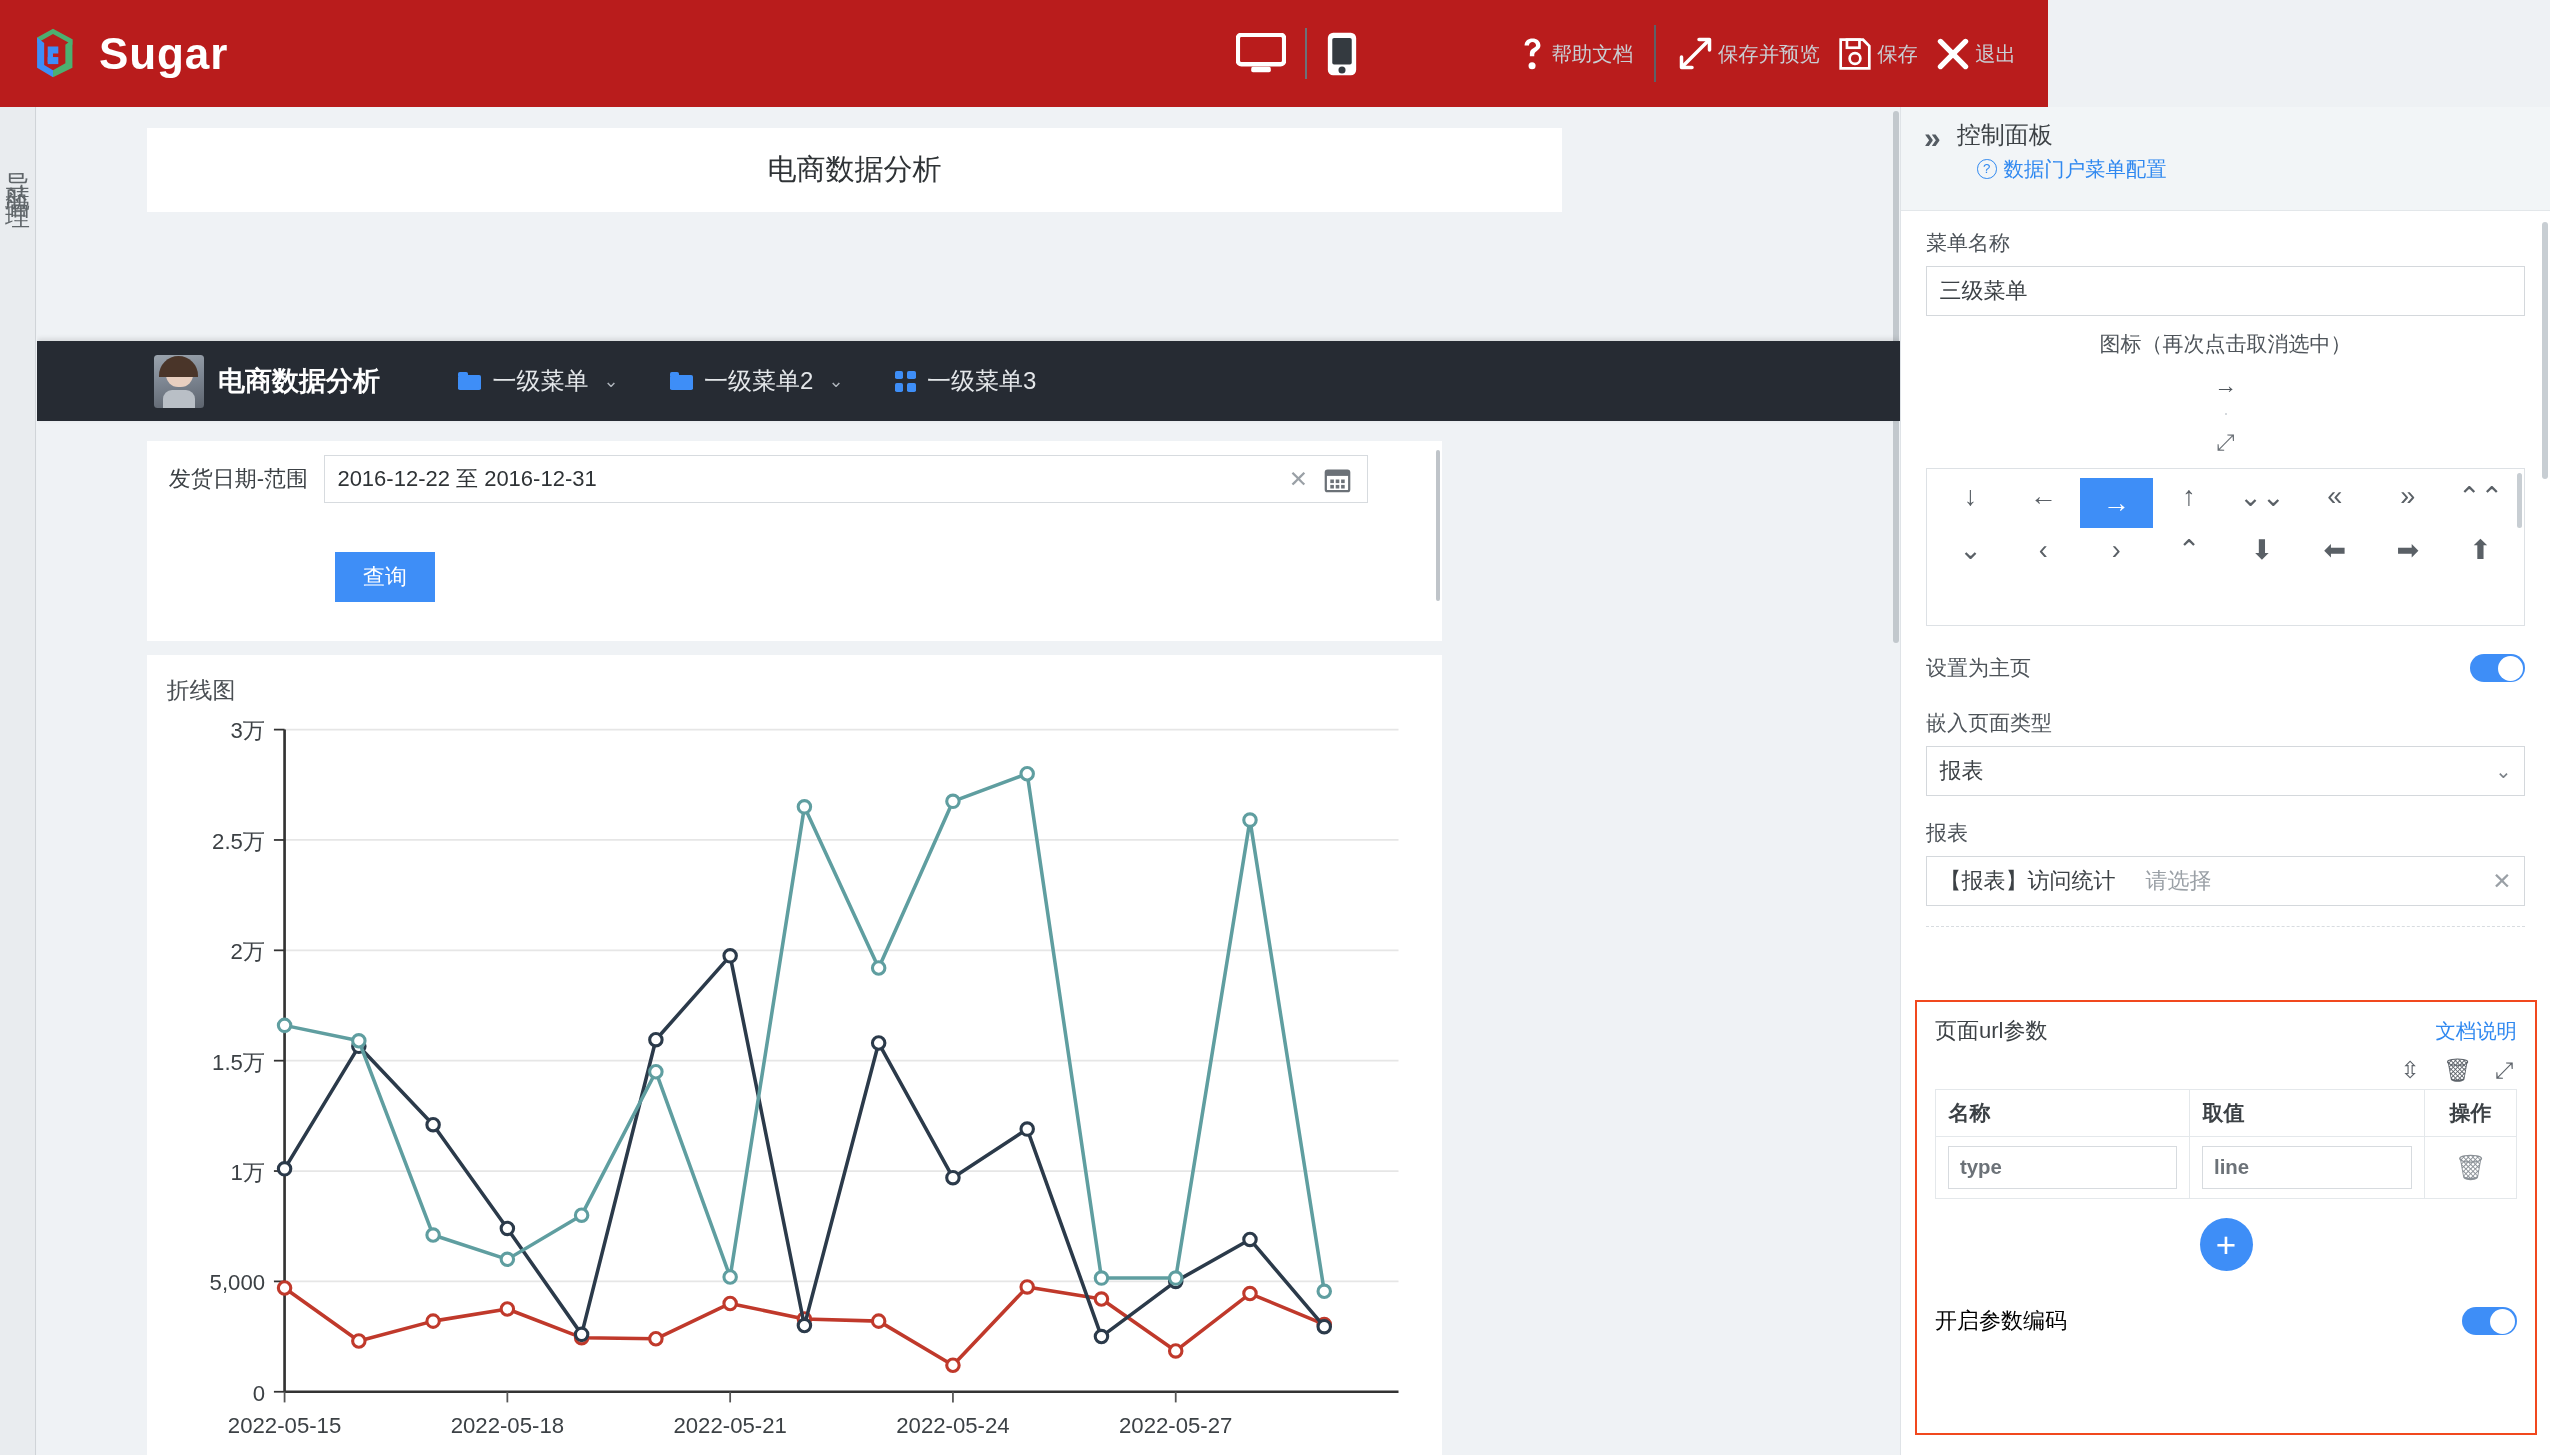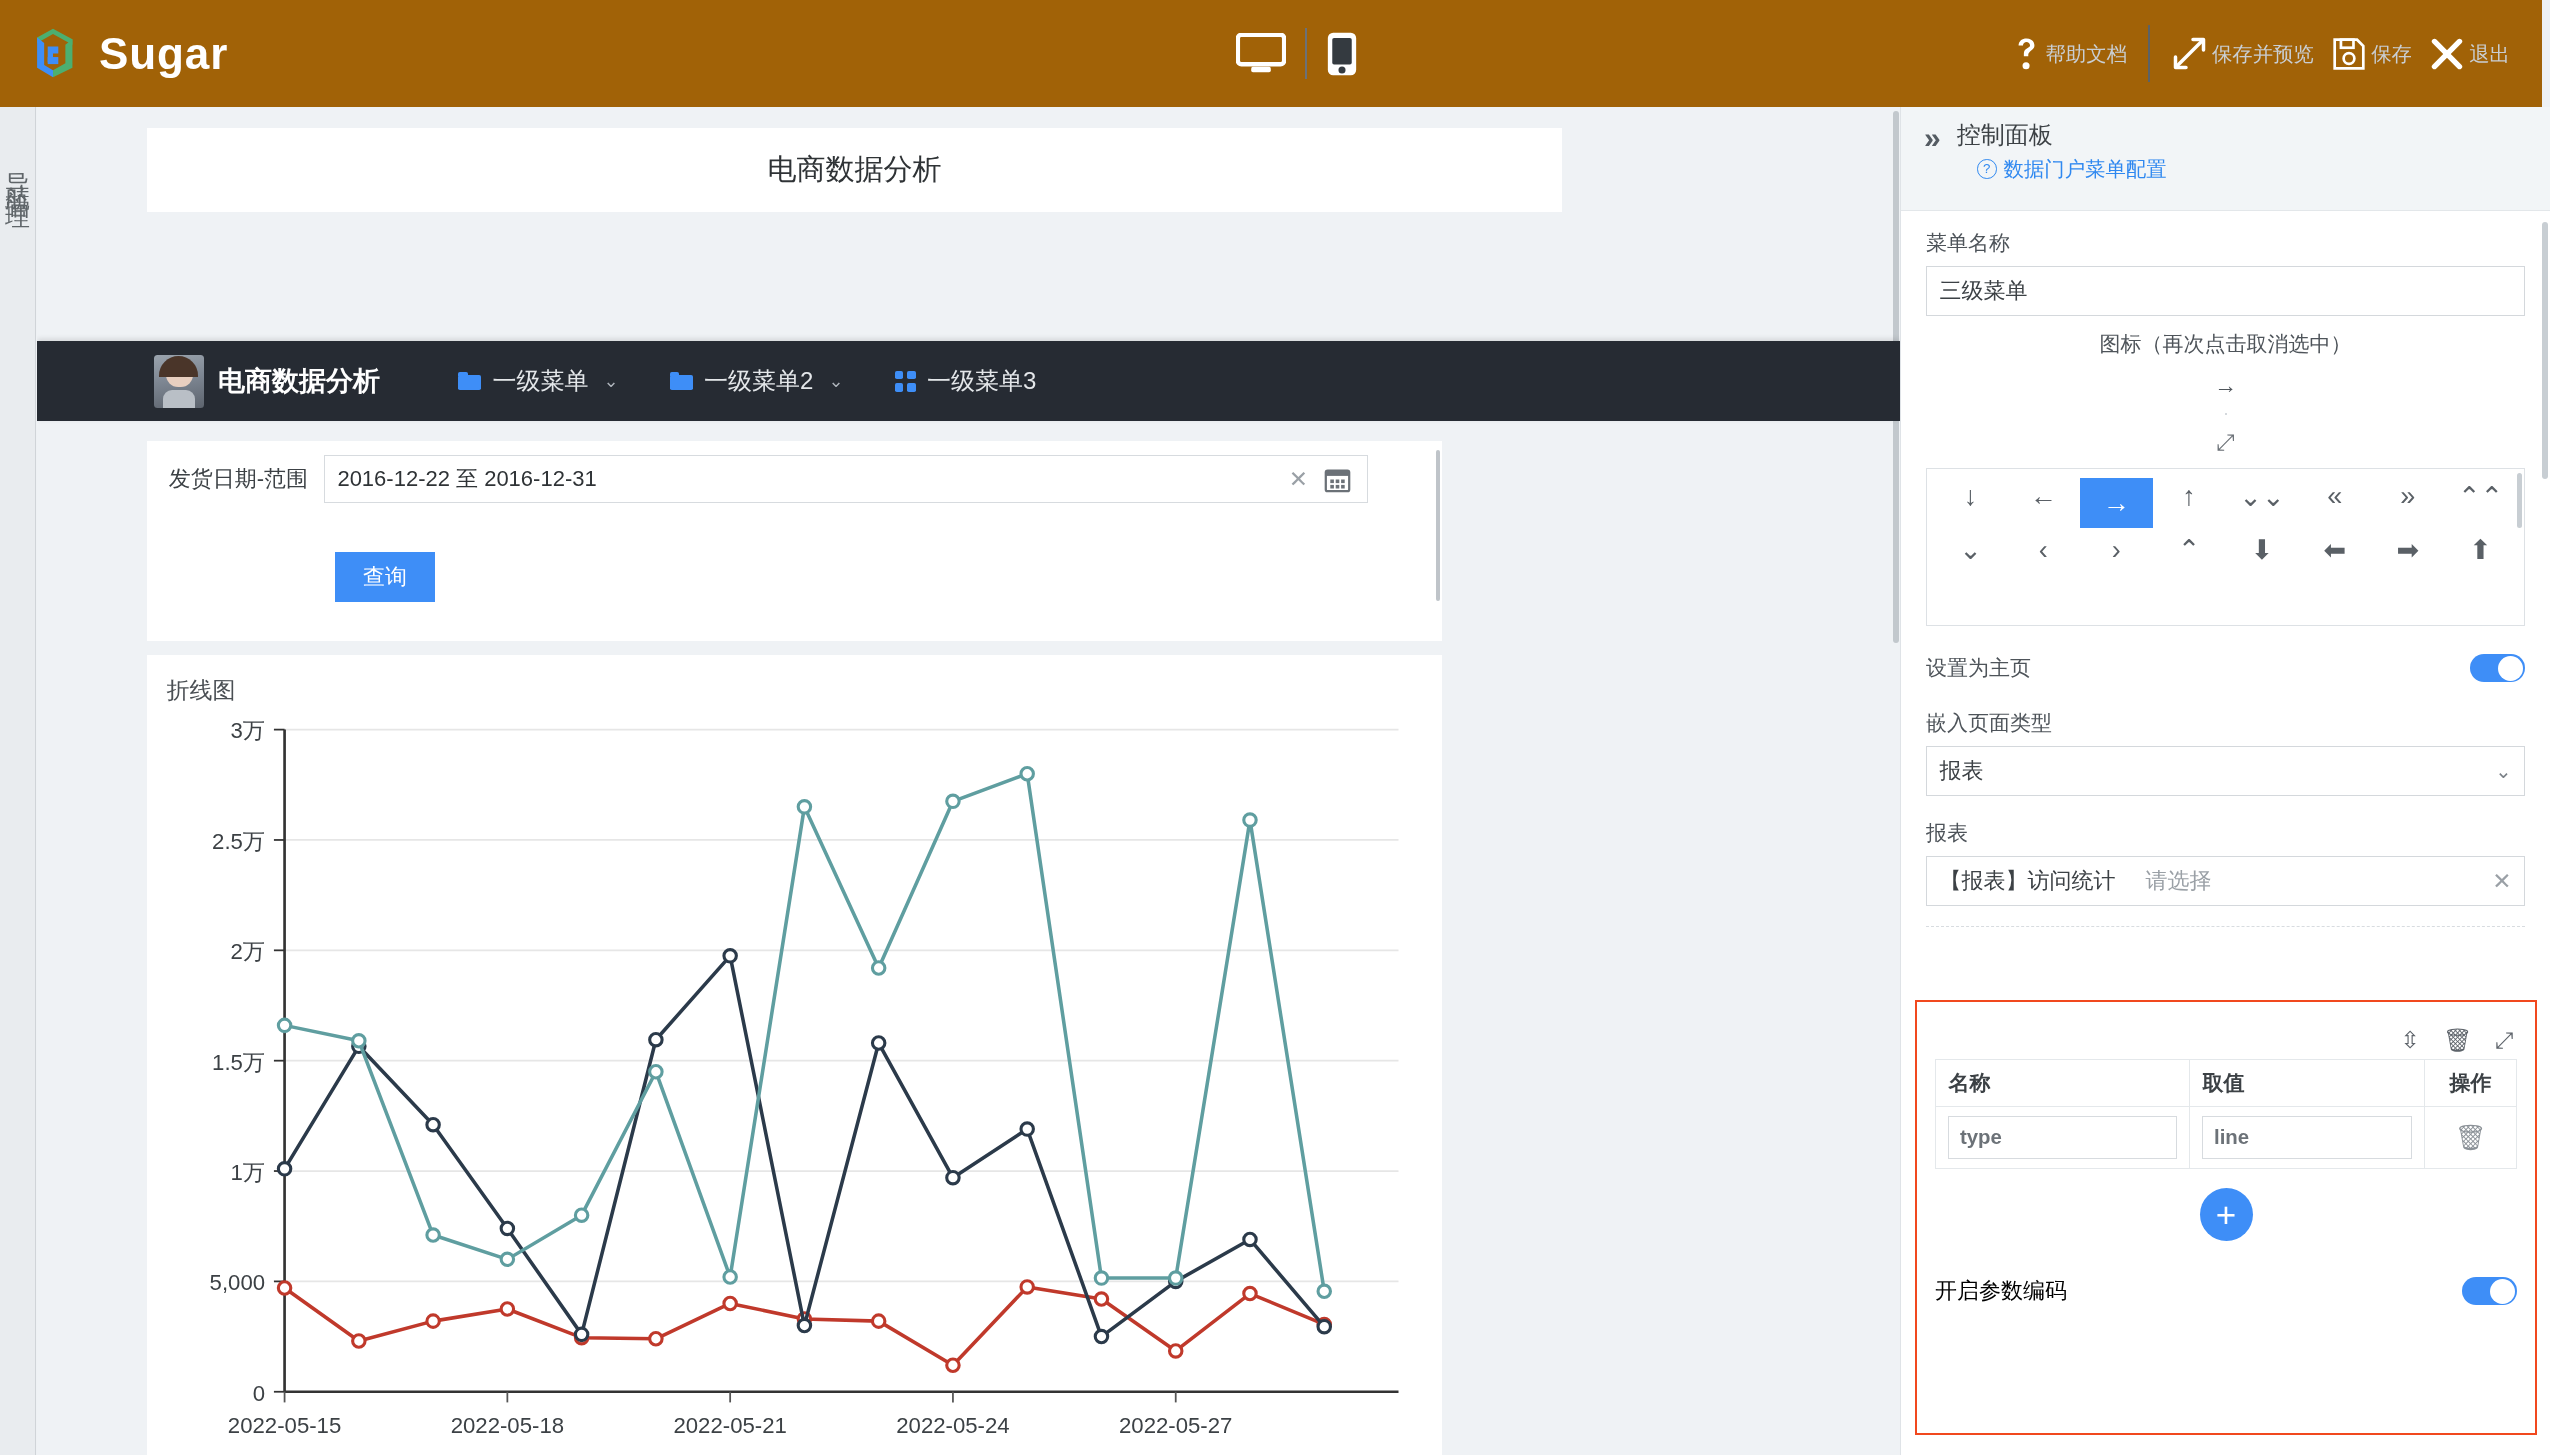--- a/index.html
+++ b/index.html
@@ -5,22 +5,22 @@
   * { box-sizing: border-box; margin: 0; padding: 0; }
   html, body {
     width: 2550px; height: 1455px;
     font-family: "Liberation Sans", "DejaVu Sans", sans-serif;
     background: #eef1f4;
     overflow: hidden;
   }
 
   
   .topbar {
-    position: absolute; left: 0; top: 0; width: 2542px; height: 107px;
-    background: #a16207; display: flex; align-items: center; text-align: center;
+    position: absolute; left: 0; top: 0; width: 2048px; height: 107px;
+    background: #b91c1c; display: flex; align-items: center; text-align: center;
   }
   .brand { display: flex; align-items: center; margin-left: 28px; }
   .logo-svg { width: 50px; height: 53px; display:block; }
   .brand-name {
     color: #fff; font-size: 44px; font-weight: 700; margin-left: 21px;
     letter-spacing: 0.9px;
   }
   .device-toggle {
     position: absolute; left: 1216px; top: 0; height: 107px;
     display: flex; align-items: center; gap: 0px;
@@ -566,20 +566,24 @@
     <div class="report-box">
       <span class="report-sel">【报表】访问统计</span>
       <span class="report-ph">请选择</span>
       <span class="report-x">✕</span>
     </div>
 
     <div class="dashed-sep"></div>
   </div>
 
   <div class="url-block">
+    <div class="url-head">
+      <span class="url-title">页面url参数</span>
+      <span class="url-doc">文档说明</span>
+    </div>
     <div class="url-tools">
       <span>⇳</span>
       <span>🗑</span>
       <span>⤢</span>
     </div>
 
     <table class="url-table">
       <thead>
         <tr>
           <th>名称</th>

